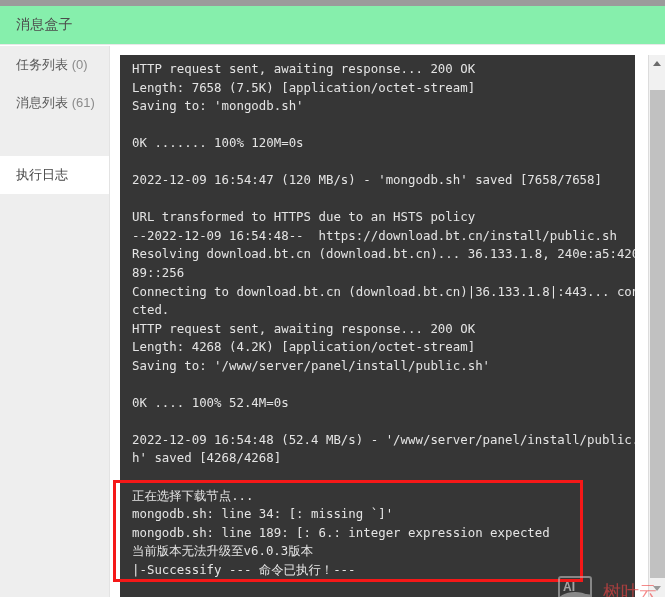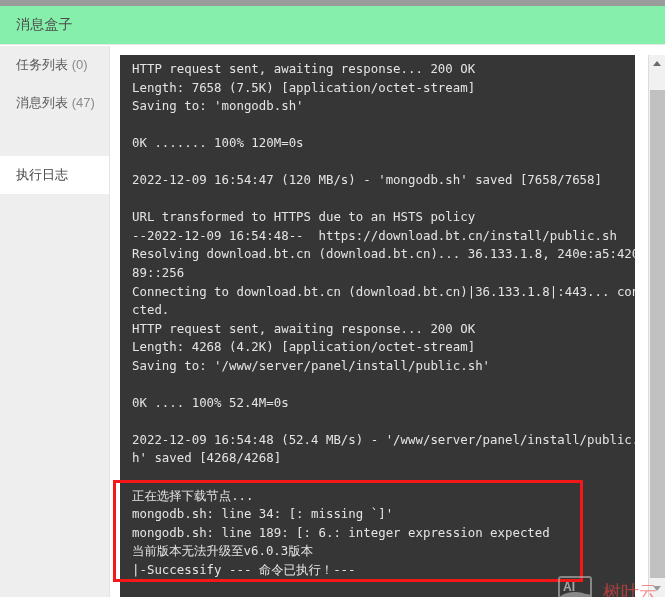--- a/index.html
+++ b/index.html
@@ -225,21 +225,21 @@
     <div class="dialog-title">消息盒子</div>
   </div>
 
   <div class="sidebar">
     <div class="side-item">
       <span>任务列表</span>
       <span class="count">(0)</span>
     </div>
     <div class="side-item">
       <span>消息列表</span>
-      <span class="count">(47)</span>
+      <span class="count">(61)</span>
     </div>
     <div class="side-item active">
       <span>执行日志</span>
     </div>
   </div>
 
   <div class="content"></div>
 
   <div class="terminal">
     <div class="term-inner" id="term-inner" style="color: rgb(228, 228, 228);"><div class="term-line">HTTP request sent, awaiting response... 200 OK</div><div class="term-line">Length: 7658 (7.5K) [application/octet-stream]</div><div class="term-line">Saving to: 'mongodb.sh'</div><div class="term-line blank">&nbsp;</div><div class="term-line">0K ....... 100% 120M=0s</div><div class="term-line blank">&nbsp;</div><div class="term-line">2022-12-09 16:54:47 (120 MB/s) - 'mongodb.sh' saved [7658/7658]</div><div class="term-line blank">&nbsp;</div><div class="term-line">URL transformed to HTTPS due to an HSTS policy</div><div class="term-line">--2022-12-09 16:54:48--  https://download.bt.cn/install/public.sh</div><div class="term-line">Resolving download.bt.cn (download.bt.cn)... 36.133.1.8, 240e:a5:4200:</div><div class="term-line">89::256</div><div class="term-line">Connecting to download.bt.cn (download.bt.cn)|36.133.1.8|:443... conne</div><div class="term-line">cted.</div><div class="term-line">HTTP request sent, awaiting response... 200 OK</div><div class="term-line">Length: 4268 (4.2K) [application/octet-stream]</div><div class="term-line">Saving to: '/www/server/panel/install/public.sh'</div><div class="term-line blank">&nbsp;</div><div class="term-line">0K .... 100% 52.4M=0s</div><div class="term-line blank">&nbsp;</div><div class="term-line">2022-12-09 16:54:48 (52.4 MB/s) - '/www/server/panel/install/public.s</div><div class="term-line">h' saved [4268/4268]</div><div class="term-line blank">&nbsp;</div><div class="term-line">正在选择下载节点...</div><div class="term-line">mongodb.sh: line 34: [: missing `]'</div><div class="term-line">mongodb.sh: line 189: [: 6.: integer expression expected</div><div class="term-line">当前版本无法升级至v6.0.3版本</div><div class="term-line">|-Successify --- 命令已执行！---</div></div>

